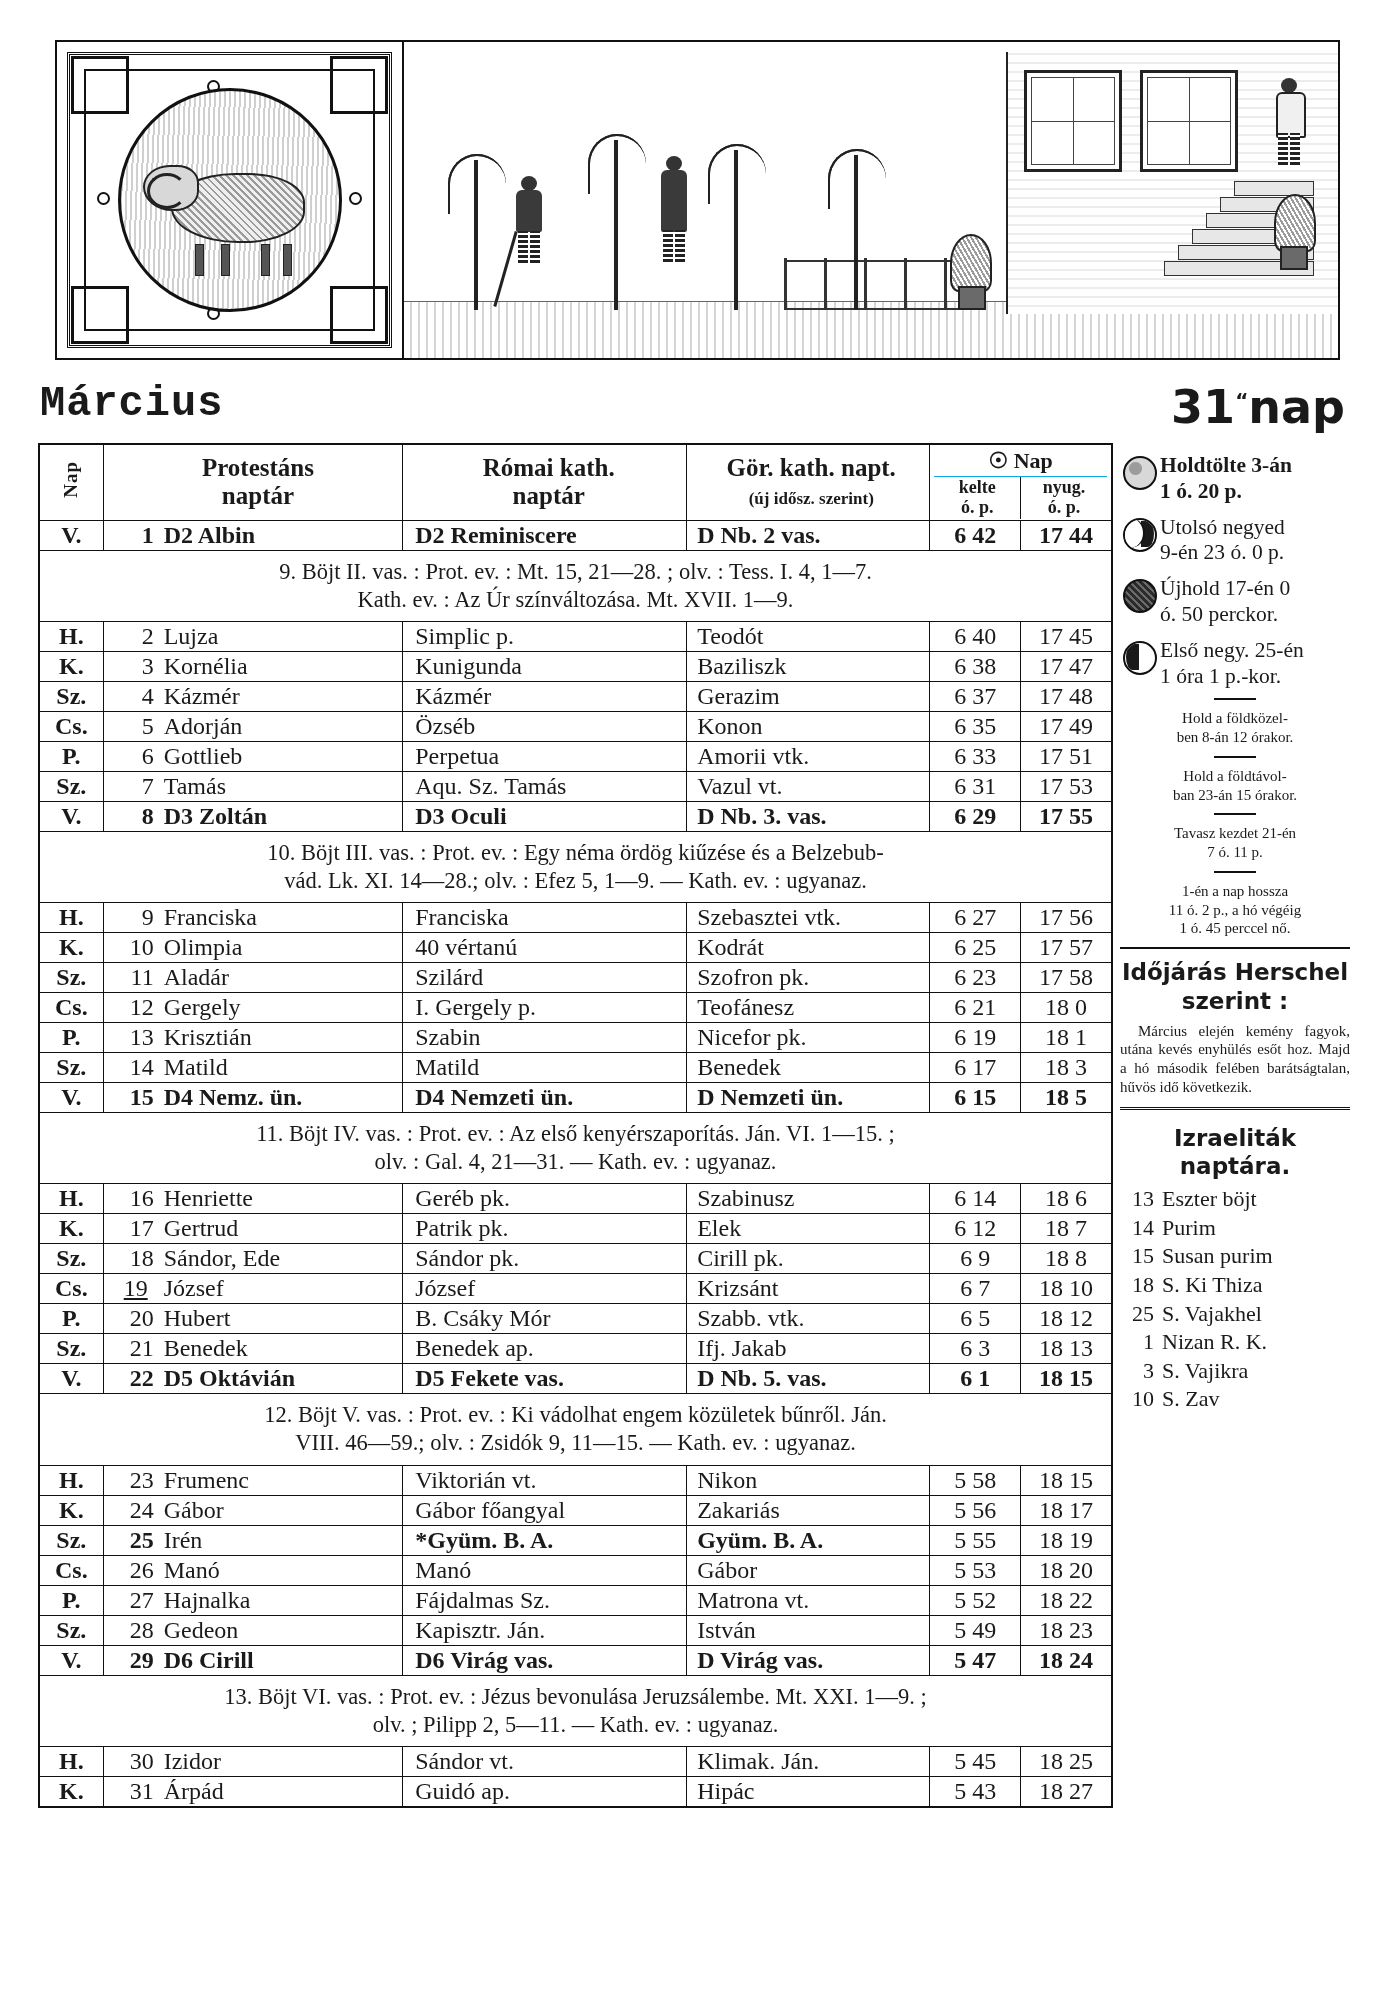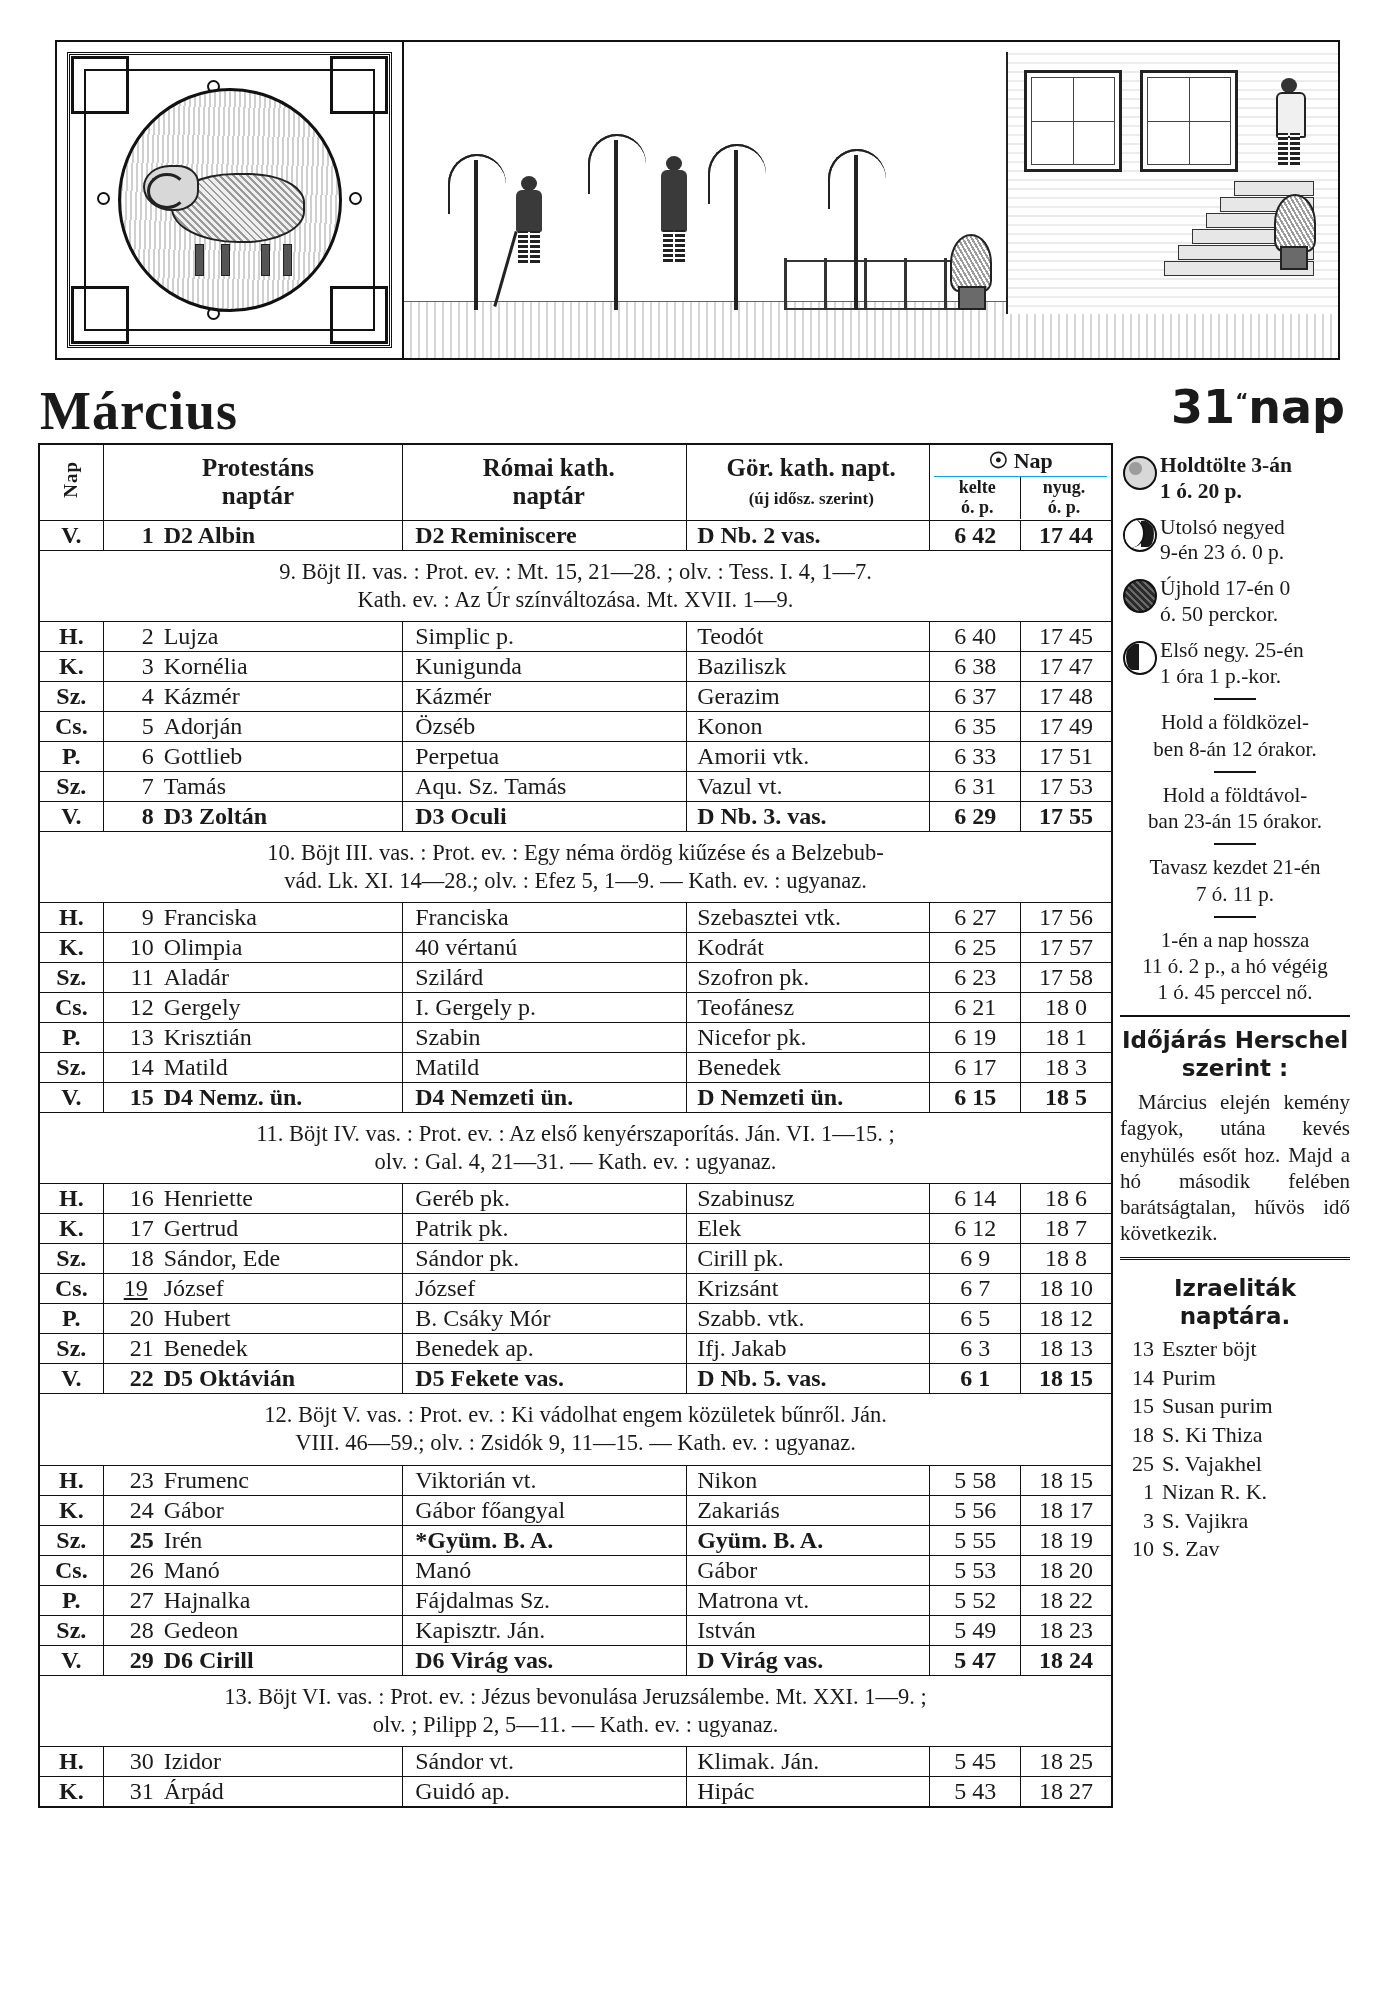--- a/index.html
+++ b/index.html
@@ -47,21 +47,21 @@
   .man .r{position:absolute;left:16px;top:55px;width:10px;height:32px;background:
       repeating-linear-gradient(0deg,#222 0 3px,#fff 3px 5px);}
   .rake{position:absolute;width:3px;height:78px;background:#222;transform:rotate(16deg);}
   .pot{position:absolute;width:24px;height:20px;background:#6a6a6a;border:2px solid #222;}
   .shrub{position:absolute;width:38px;height:54px;border-radius:50% 50% 20% 20%;background:repeating-linear-gradient(60deg,#fff 0 2px,#9b9b9b 2px 4px);border:2px solid #222;}
   .fence{position:absolute;bottom:48px;height:46px;border-top:2px solid #333;border-bottom:2px solid #333;}
   .fence i{position:absolute;top:-4px;width:3px;height:52px;background:#333;}
 
   
   .month-head{position:absolute;left:40px;top:380px;width:1305px;height:54px;}
-  .month-name{position:absolute;left:0;top:0;font-family:Liberation Serif, serif;font-weight:bold;font-size:54px;letter-spacing:1px;}
+  .month-name{position:absolute;left:0;top:0;font-family:Liberation Mono, monospace;font-weight:bold;font-size:42px;letter-spacing:1px;}
   .month-days{position:absolute;right:0;top:0;font-family:"DejaVu Sans",sans-serif;font-weight:bold;font-size:46px;}
   .month-days sup{font-size:20px;}
 
   
   .cal{position:absolute;left:38px;top:443px;width:1075px;border:2px solid #111;border-collapse:collapse;font-size:24px;}
   .cal td,.cal th{border:1px solid #111;padding:1px 4px;vertical-align:middle;}
   .cal .dayabbr{width:52px;text-align:center;font-weight:bold;}
   .cal .prot{width:268px;padding-left:14px;}
   .cal .rkat{width:255px;padding-left:12px;}
   .cal .gkat{width:218px;padding-left:10px;}
@@ -88,21 +88,21 @@
   .moon{width:30px;height:30px;border-radius:50%;border:2px solid #111;display:inline-block;position:relative;background:#fff;}
   .moon.full{background:radial-gradient(circle at 35% 35%, #9c9c9c 0 6px, #d8d8d8 7px 30px);}
   .moon.last{background:#fff;overflow:hidden;}
   .moon.last:after{content:"";position:absolute;left:-10px;top:-2px;width:28px;height:30px;border-radius:50%;background:#fff;border-right:2px solid #111;}
   .moon.last:before{content:"";position:absolute;right:1px;top:1px;width:13px;height:26px;border-radius:0 50% 50% 0/0 50% 50% 0;background:#1a1a1a;}
   .moon.new{background:repeating-linear-gradient(45deg,#2a2a2a 0 3px,#6a6a6a 3px 5px);}
   .moon.first{background:#fff;overflow:hidden;}
   .moon.first:before{content:"";position:absolute;left:1px;top:1px;width:13px;height:26px;border-radius:50% 0 0 50%/50% 0 0 50%;background:#1a1a1a;}
   .rule{border:0;border-top:2px solid #111;margin:9px 0;}
   .shortrule{width:42px;border:0;border-top:2px solid #111;margin:9px auto;}
-  .side p{margin:6px 0;text-align:center;font-size:21px;line-height:1.25;}
+  .side p{margin:6px 0;text-align:center;font-size:15px;line-height:1.25;}
   .side p.just{text-align:justify;text-indent:18px;}
   .izr{margin-top:4px;}
   .izr .li{font-size:22px;line-height:1.3;display:flex;}
   .izr .li .n{width:34px;text-align:right;padding-right:8px;flex:0 0 34px;}
   .dblrule{border:0;border-top:3px double #111;margin:10px 0;height:4px;}
 </style>
 </head>
 <body>
 
 <div class="page">

